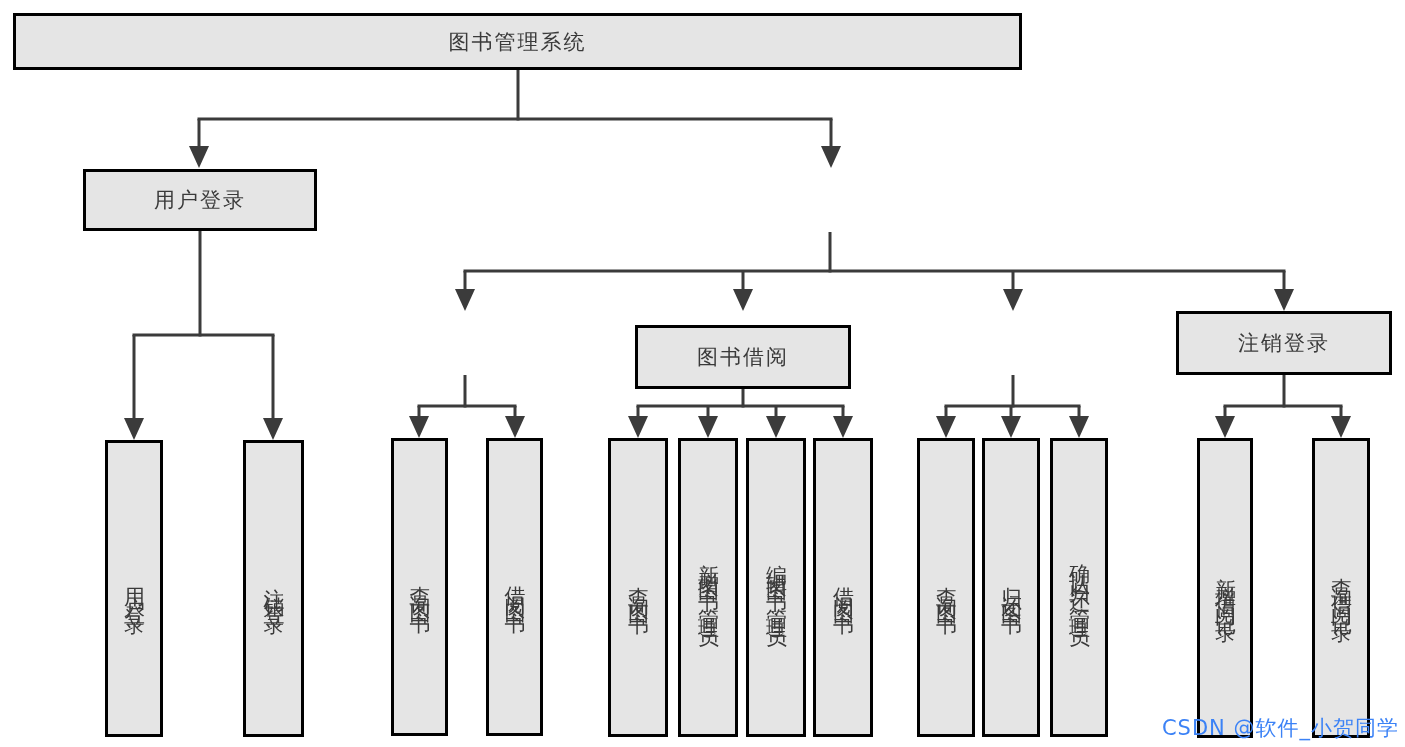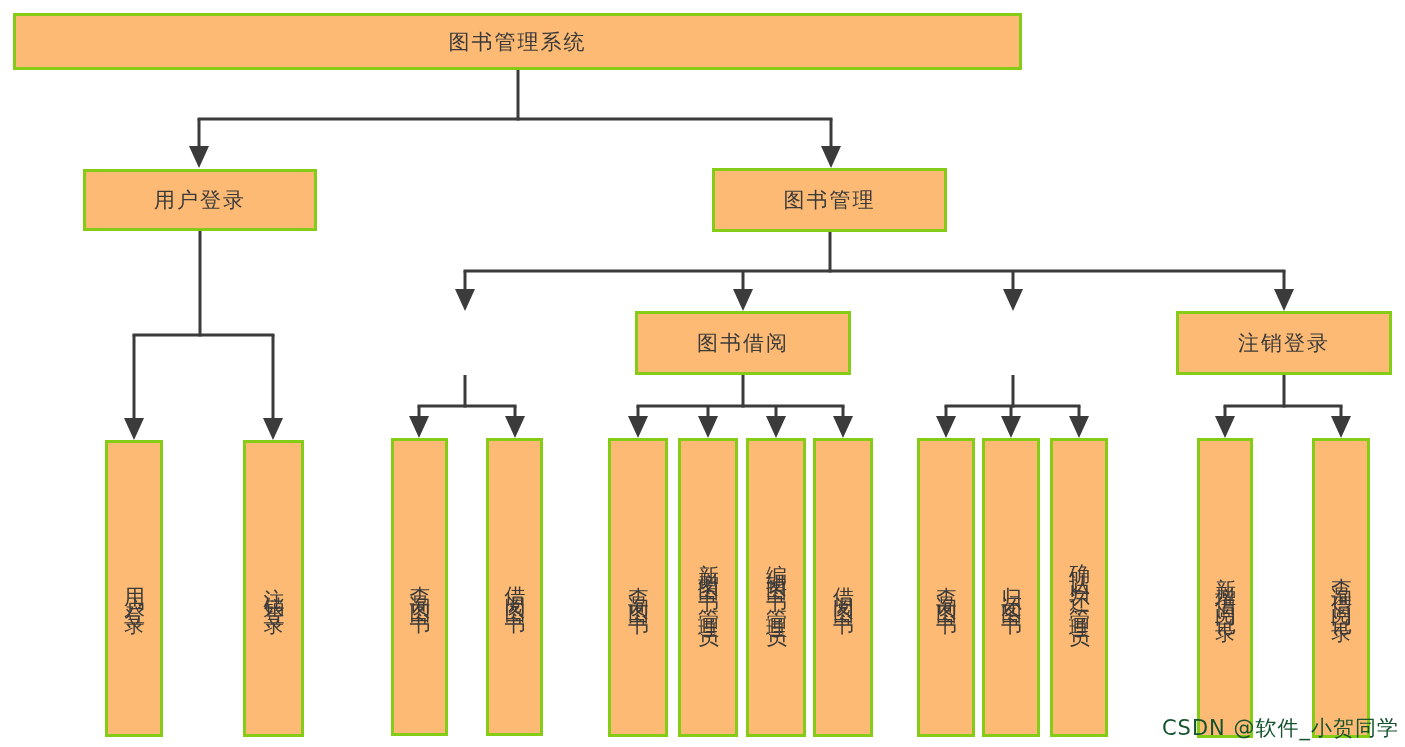--- a/index.html
+++ b/index.html
@@ -2,31 +2,31 @@
 <html><head>
 <meta charset="utf-8">
 <style>
   html,body{margin:0;padding:0;background:#ffffff;}
   .canvas{
     position:relative;width:1405px;height:747px;background:#ffffff;
     font-family:"DejaVu Sans","Liberation Sans",sans-serif;color:#3a3a3a;overflow:hidden;
   }
   svg.wires{position:absolute;left:0;top:0;}
   .node{
-    position:absolute;box-sizing:border-box;background:#fdba74;
-    border:3px solid #84cc16;display:flex;align-items:center;justify-content:center;
+    position:absolute;box-sizing:border-box;background:#e5e5e5;
+    border:3px solid #000000;display:flex;align-items:center;justify-content:center;
     font-size:21px;letter-spacing:2px;white-space:nowrap;z-index:2;
   }
   .node.v{
     writing-mode:vertical-rl;text-orientation:mixed;
     font-size:21px;letter-spacing:9px;line-height:1;
   }
   .watermark{
     position:absolute;right:6px;bottom:5px;font-size:21px;
-    color:#14532d;letter-spacing:1px;z-index:3;
+    color:#3b82f6;letter-spacing:1px;z-index:3;
   }
 </style>
 </head>
 <body>
 
 <div class="canvas">
 
   <svg class="wires" width="1405" height="747" viewBox="0 0 1405 747" aria-hidden="true">
     <g stroke="#3b3b3b" stroke-width="3" fill="none">
 
@@ -89,23 +89,22 @@
       <polygon points="1011,438 1001,416 1021,416"></polygon>
       <polygon points="1079,438 1069,416 1089,416"></polygon>
       <polygon points="1225,438 1215,416 1235,416"></polygon>
       <polygon points="1341,438 1331,416 1351,416"></polygon>
     </g>
   </svg>
 
   <div class="node" style="left:13px;top:13px;width:1009px;height:57px">图书管理系统</div>
 
   <div class="node" style="left:83px;top:169px;width:234px;height:62px">用户登录</div>
-  <div class="node" style="left:712px;top:168px;width:235px;height:64px">图书管理</div>
 
-  <div class="node" style="left:635px;top:311px;width:216px;height:64px">图书借阅</div>
+  <div class="node" style="left:635px;top:325px;width:216px;height:64px">图书借阅</div>
   <div class="node" style="left:1176px;top:311px;width:216px;height:64px">注销登录</div>
 
   <div class="node v" style="left:105px;top:440px;width:58px;height:297px">用户登录</div>
   <div class="node v" style="left:243px;top:440px;width:61px;height:297px">注销登录</div>
 
   <div class="node v" style="left:391px;top:438px;width:57px;height:298px">查询图书</div>
   <div class="node v" style="left:486px;top:438px;width:57px;height:298px">借阅图书</div>
 
   <div class="node v" style="left:608px;top:438px;width:60px;height:299px">查询图书</div>
   <div class="node v" style="left:678px;top:438px;width:60px;height:299px">新增图书（管理员）</div>

